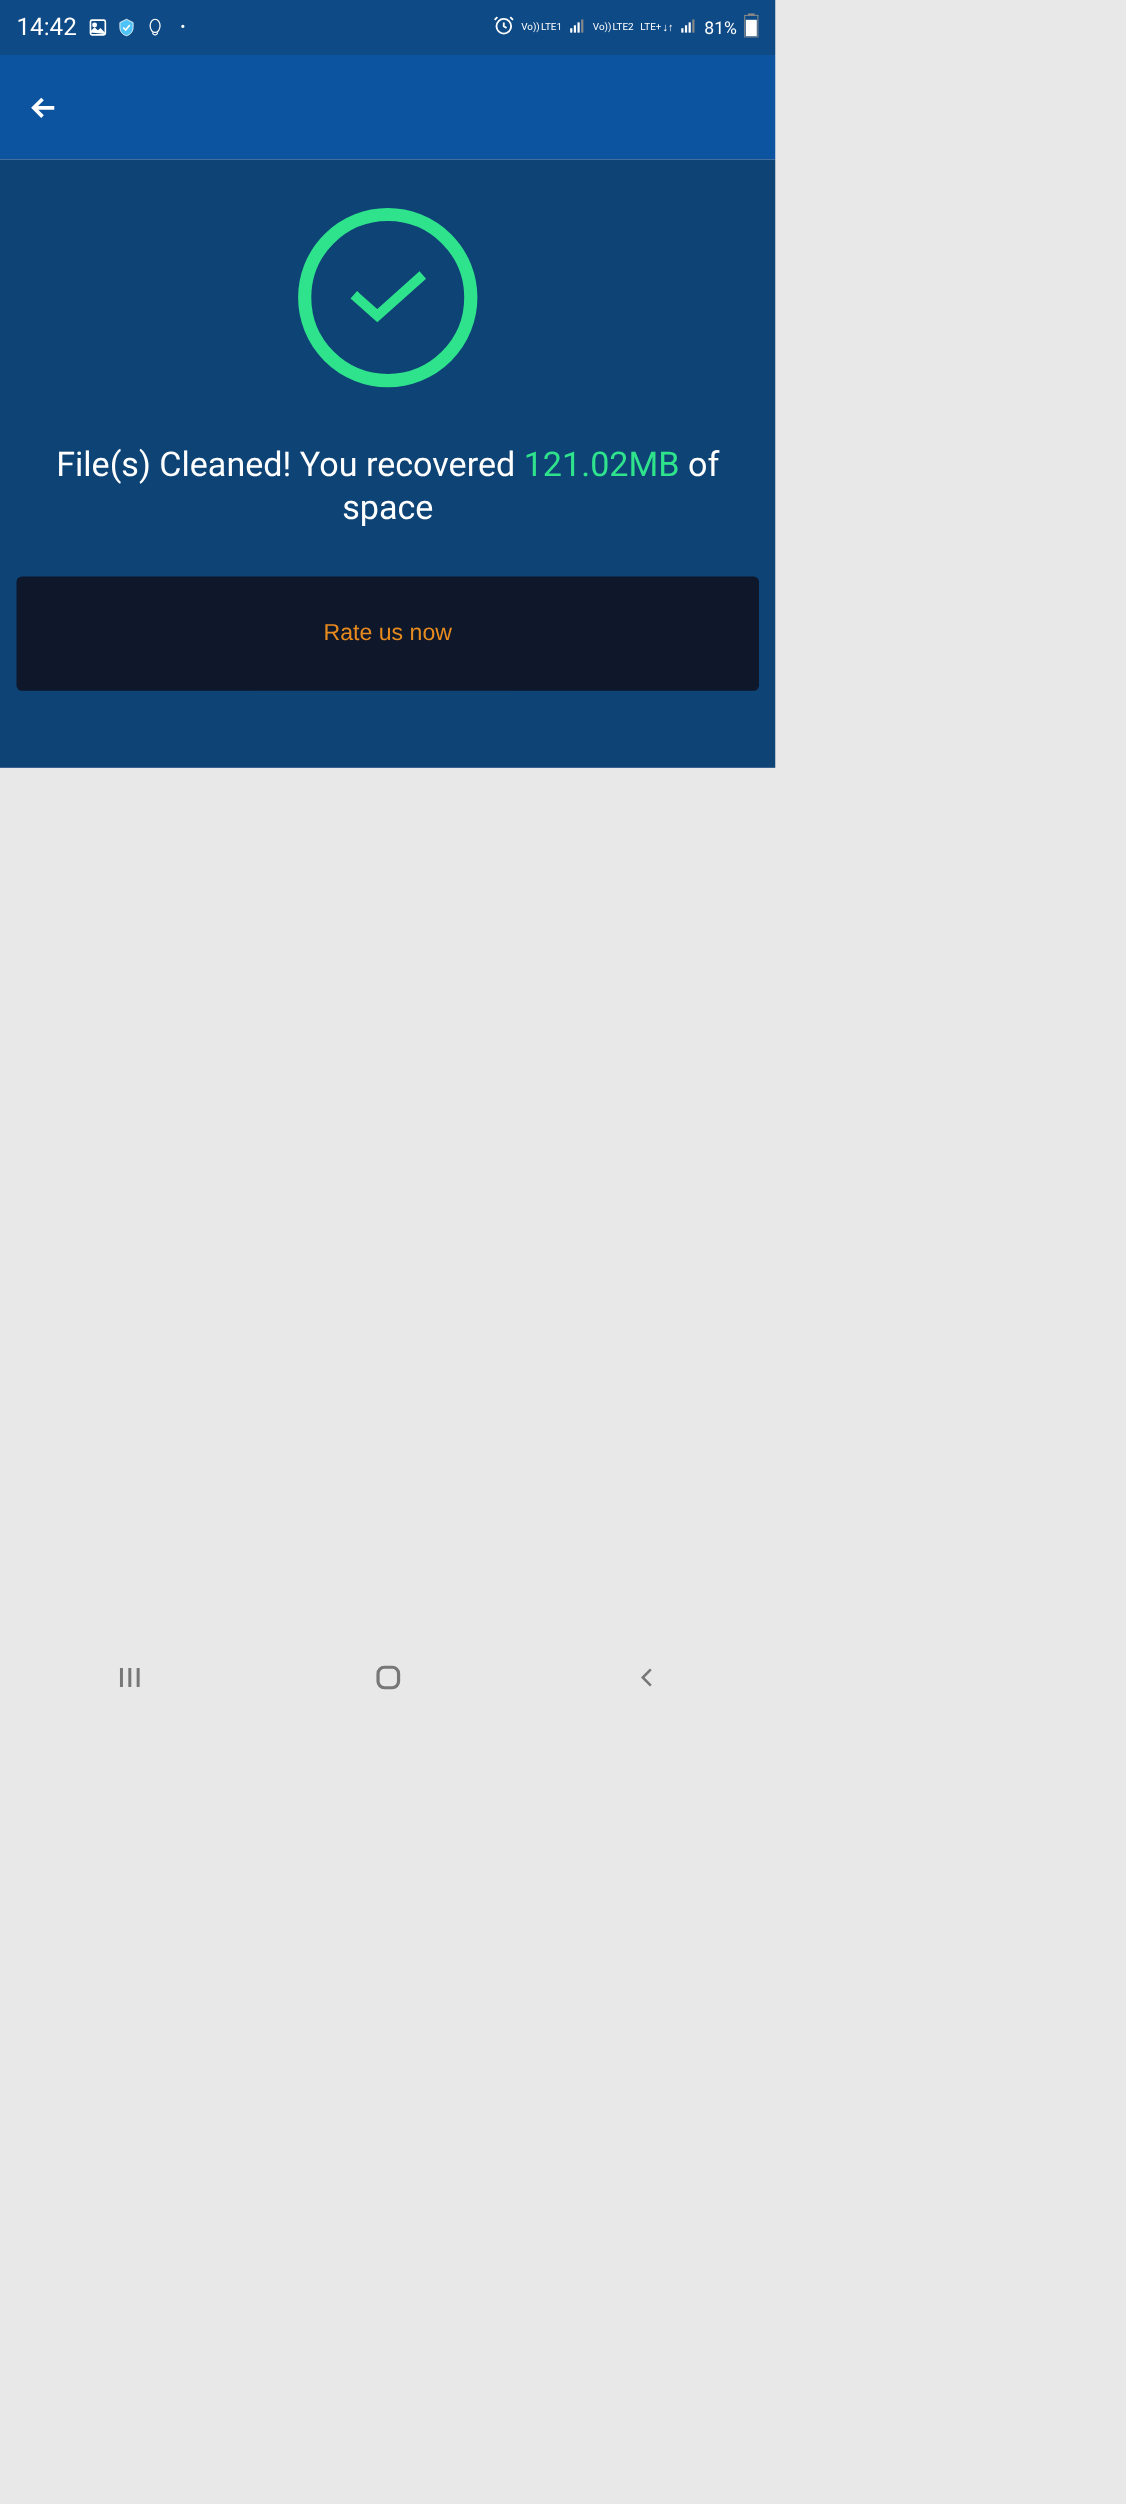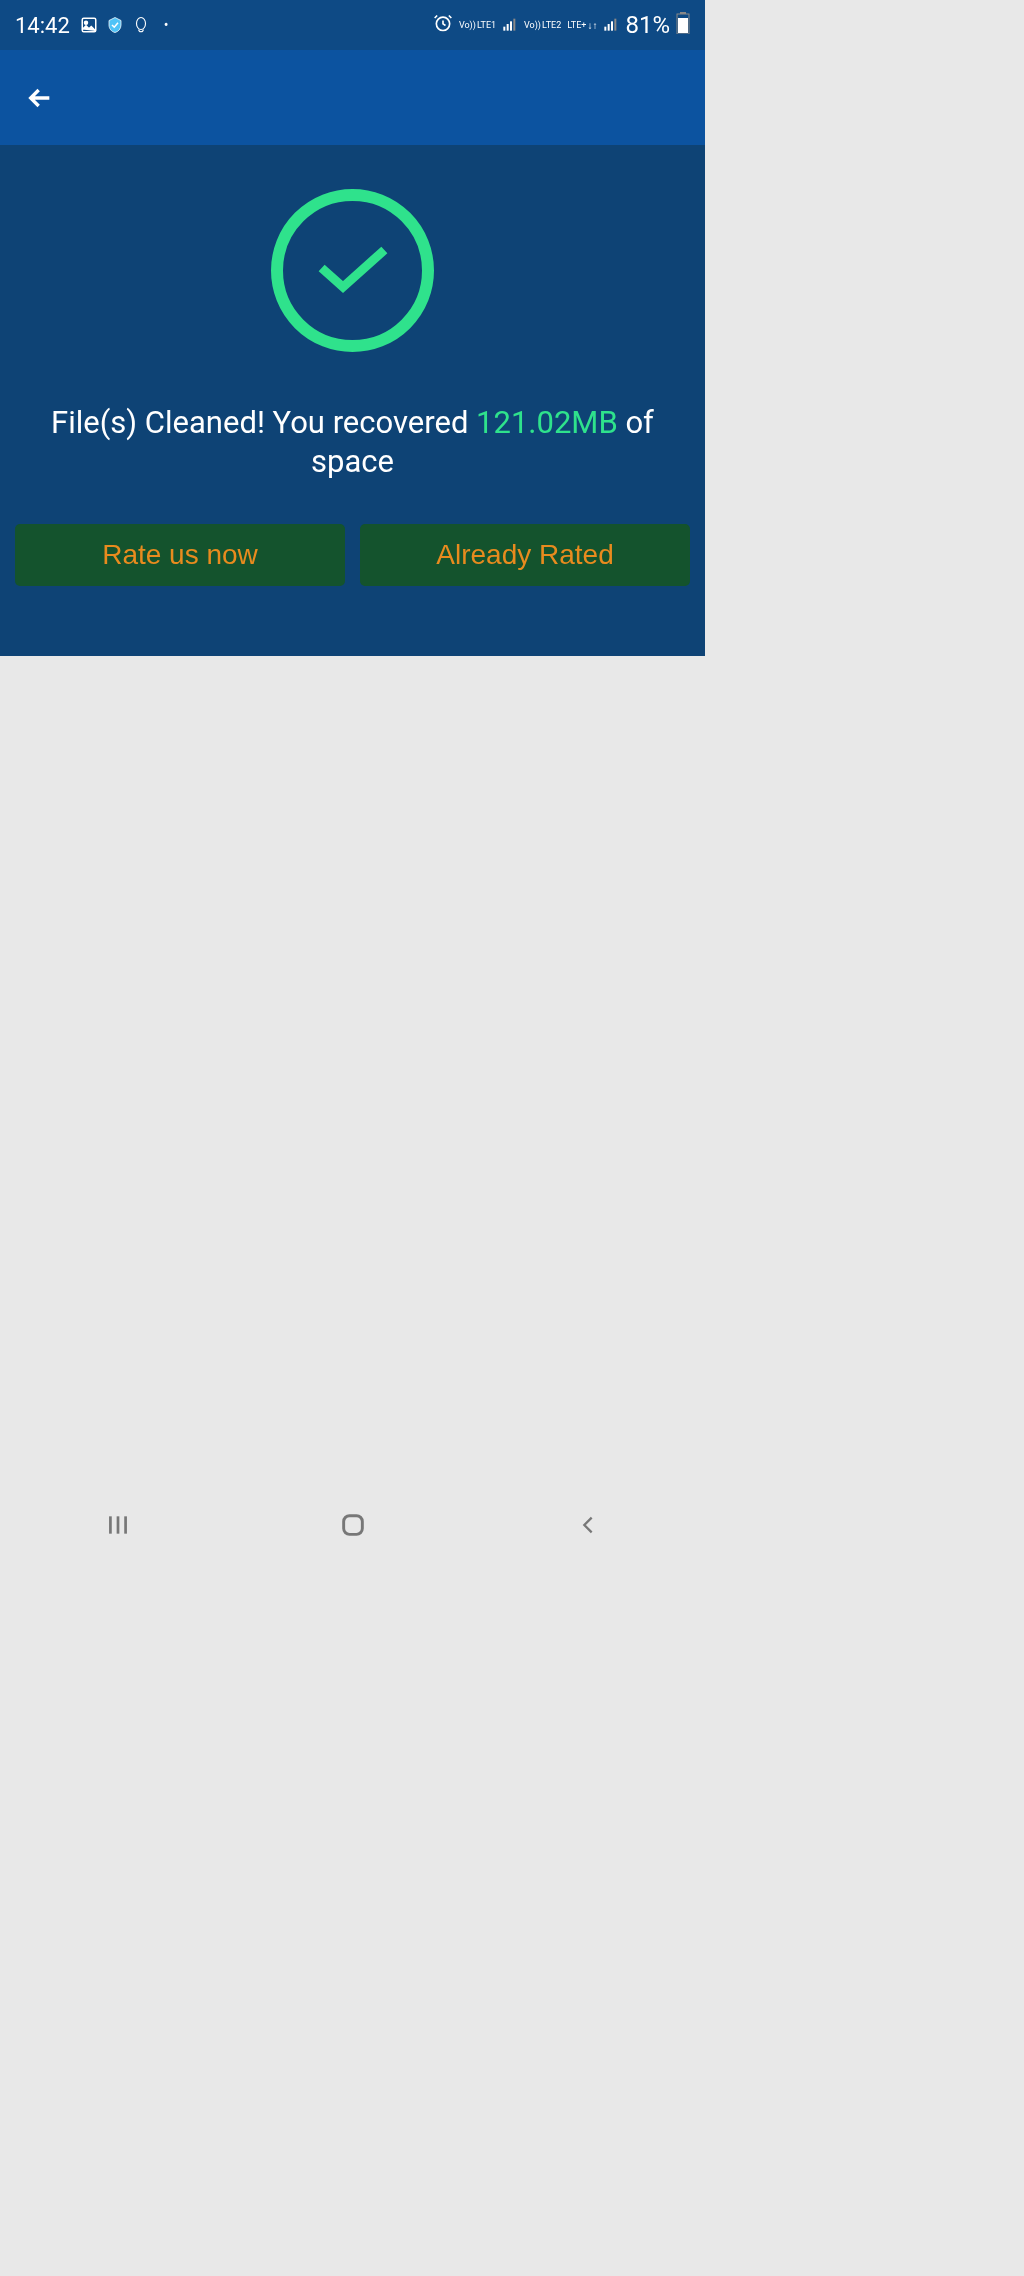--- a/index.html
+++ b/index.html
@@ -45,21 +45,21 @@
     }
     
     .status-right {
       display: flex;
       align-items: center;
       gap: 6px;
       font-size: 18px;
     }
     
     .status-battery {
-      font-size: 24px;
+      font-size: 16px;
     }
     
     .status-small-icon {
       width: 18px;
       height: 18px;
       display: inline-flex;
       align-items: center;
       justify-content: center;
     }
     
@@ -115,26 +115,26 @@
     }
     
     .button-row {
       display: flex;
       gap: 15px;
       padding: 0 0px;
     }
     
     .action-button {
       flex: 1;
-      height: 62px;
-      background: #14532d;
+      height: 104px;
+      background: #0f172a;
       border: none;
       border-radius: 5px;
       color: #e88b1e;
-      font-size: 28px;
+      font-size: 21px;
       font-weight: 400;
       cursor: pointer;
       display: flex;
       align-items: center;
       justify-content: center;
     }
     
     .blank-area {
       background: #e8e8e8;
       flex: 1;
@@ -265,21 +265,20 @@
       </svg>
     </div>
   </div>
 
   <div class="result-message">
     <span>File(s) Cleaned! You recovered </span><span class="recovered-size">121.02MB</span><span> of space</span>
   </div>
 
   <div class="button-row">
     <button class="action-button">Rate us now</button>
-    <button class="action-button">Already Rated</button>
   </div>
 </div>
 
 <div class="blank-area"></div>
 
 <div class="nav-bar">
   <div class="nav-button">
     <svg width="26" height="26" viewBox="0 0 24 24">
       <line x1="5" y1="4" x2="5" y2="20" stroke="#777" stroke-width="2.5"></line>
       <line x1="12" y1="4" x2="12" y2="20" stroke="#777" stroke-width="2.5"></line>

